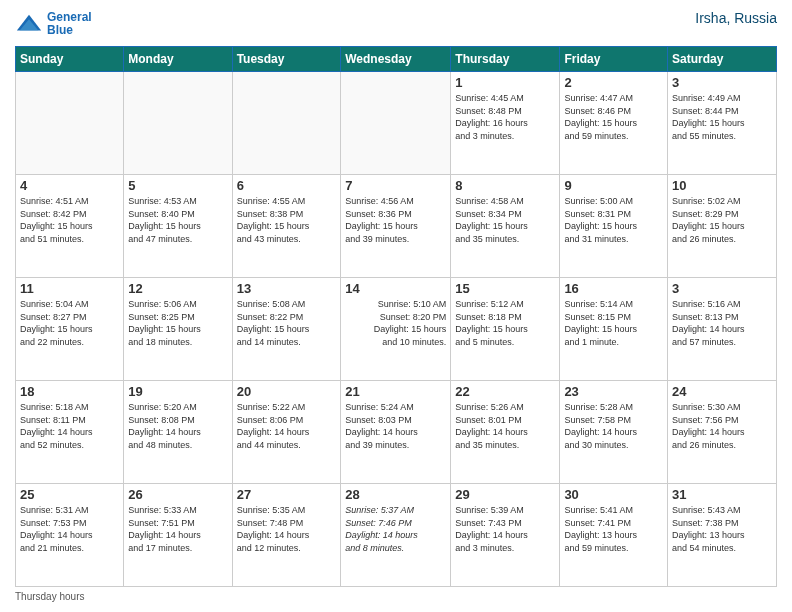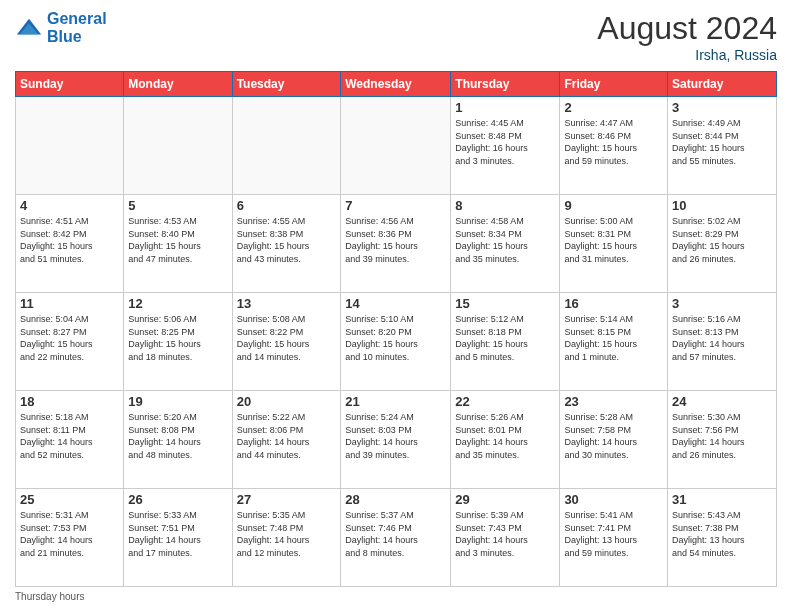--- a/index.html
+++ b/index.html
@@ -22,21 +22,21 @@
       justify-content: space-between;
       align-items: flex-start;
       margin-bottom: 8px;
     }
     .logo {
       display: flex;
       align-items: center;
       gap: 4px;
     }
     .logo-text {
-      font-size: 16px;
+      font-size: 12px;
       font-weight: bold;
       color: #333;
       line-height: 1.1;
     }
     .logo-text span {
       color: #1a6bb5;
     }
     .logo-icon {
       width: 28px;
       height: 28px;
@@ -52,21 +52,21 @@
     .location {
       font-size: 14px;
       color: #0c4a6e;
     }
     .calendar-table {
       width: 100%;
       border-collapse: collapse;
       flex: 1;
     }
     .calendar-table th {
-      background-color: #ef4444;
+      background-color: #0f766e;
       color: #fff;
       font-size: 12px;
       font-weight: bold;
       padding: 5px 4px;
       text-align: left;
       border: 1px solid #1a6bb5;
     }
     .calendar-table td {
       border: 1px solid #ccc;
       vertical-align: top;
@@ -107,21 +107,20 @@
       <svg class="logo-icon" viewBox="0 0 30 30" xmlns="http://www.w3.org/2000/svg">
         <polygon points="15,5 28,22 2,22" fill="#1a6bb5"></polygon>
         <polygon points="15,10 25,22 5,22" fill="#4a9fd4" opacity="0.6"></polygon>
       </svg>
       <div class="logo-text">
         <div><span>General</span></div>
         <div style="color:#1a6bb5;">Blue</div>
       </div>
     </div>
     <div class="title-block">
-      <div class="month-title">August 2024</div>
       <div class="location">Irsha, Russia</div>
     </div>
   </div>
 
   <table class="calendar-table">
     <thead>
       <tr id="weekday-header">
       <th>Sunday</th>
           <th>Monday</th>
           <th>Tuesday</th>
@@ -227,21 +226,21 @@
           </td>
           <td>
             <span class="day-num">13</span>
             <div class="day-info" style="white-space: pre-line;">Sunrise: 5:08 AM
 Sunset: 8:22 PM
 Daylight: 15 hours
 and 14 minutes.</div>
           </td>
           <td>
             <span class="day-num">14</span>
-            <div class="day-info" style="white-space: pre-line;">Sunrise: 5:10 AM
+            <div class="day-info" style="white-space: pre-line; text-align: right;">Sunrise: 5:10 AM
 Sunset: 8:20 PM
 Daylight: 15 hours
 and 10 minutes.</div>
           </td>
           <td>
             <span class="day-num">15</span>
             <div class="day-info" style="white-space: pre-line;">Sunrise: 5:12 AM
 Sunset: 8:18 PM
 Daylight: 15 hours
 and 5 minutes.</div>
@@ -329,21 +328,21 @@
           </td>
           <td>
             <span class="day-num">27</span>
             <div class="day-info" style="white-space: pre-line;">Sunrise: 5:35 AM
 Sunset: 7:48 PM
 Daylight: 14 hours
 and 12 minutes.</div>
           </td>
           <td>
             <span class="day-num">28</span>
-            <div class="day-info" style="white-space: pre-line;">Sunrise: 5:37 AM
+            <div class="day-info" style="white-space: pre-line; font-style: italic;">Sunrise: 5:37 AM
 Sunset: 7:46 PM
 Daylight: 14 hours
 and 8 minutes.</div>
           </td>
           <td>
             <span class="day-num">29</span>
             <div class="day-info" style="white-space: pre-line;">Sunrise: 5:39 AM
 Sunset: 7:43 PM
 Daylight: 14 hours
 and 3 minutes.</div>

